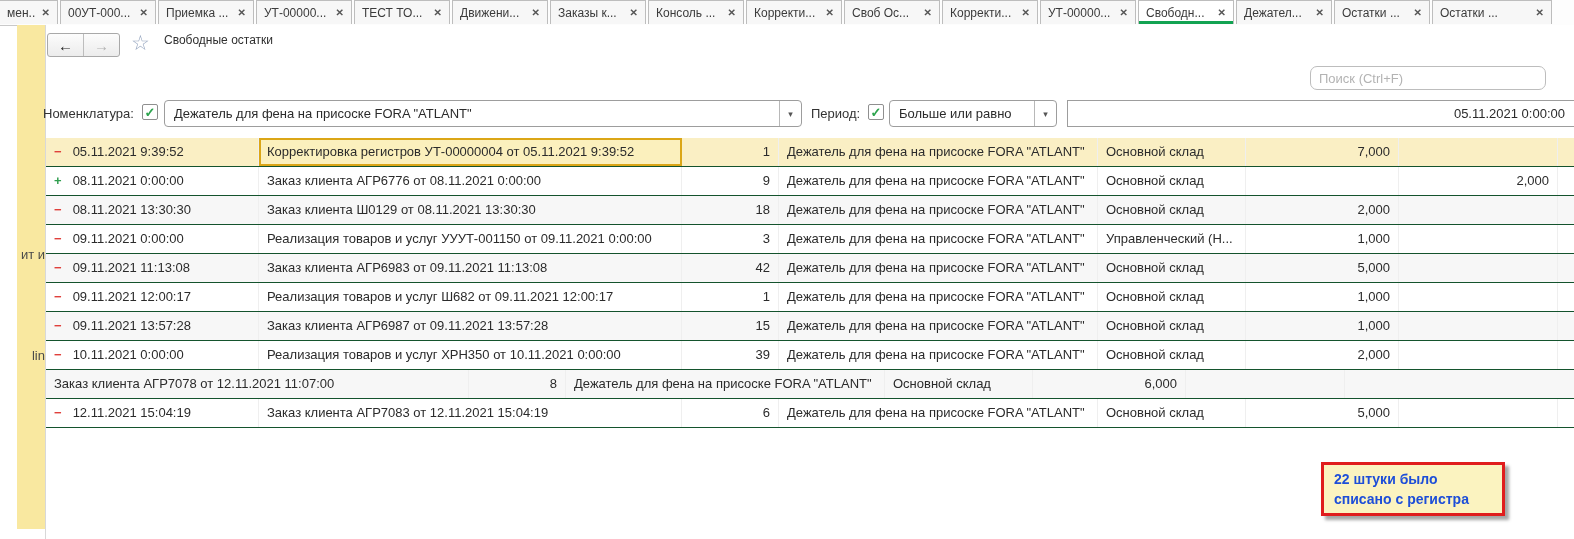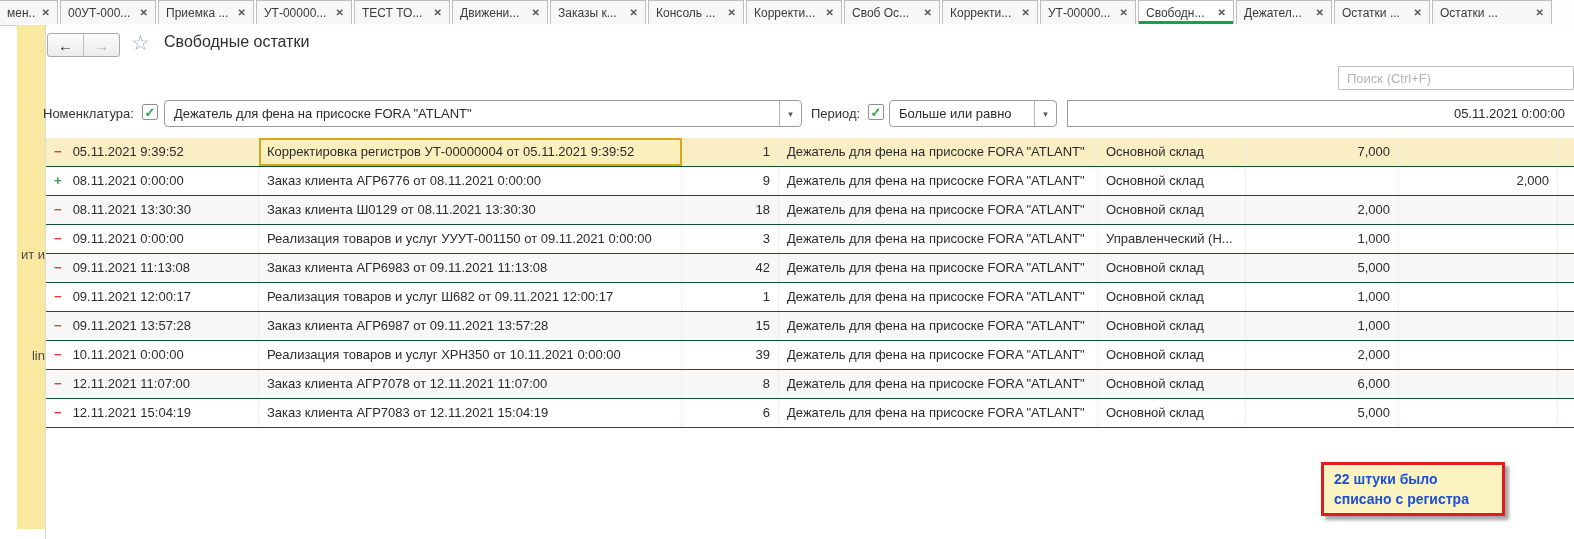--- a/index.html
+++ b/index.html
@@ -36,25 +36,25 @@
   .content{
     position:absolute;left:45px;top:25px;width:1529px;height:514px;
     background:#ffffff;border-left:1px solid #d8d8d8;box-sizing:border-box;
   }
   
   .nav-group{position:absolute;left:1px;top:8px;display:flex;border:1px solid #a9a9a9;border-radius:3px;overflow:hidden;background:linear-gradient(#fcfcfc,#ececec);}
   .nav-btn{width:35px;height:22px;display:flex;align-items:center;justify-content:center;font-size:15px;}
   .nav-btn.back{color:#222;border-right:1px solid #bdbdbd;}
   .nav-btn.fwd{color:#b3b3b3;}
   .star{position:absolute;left:85px;top:6px;font-size:21px;color:#9aa9c2;}
-  .page-title{position:absolute;left:118px;top:8px;font-size:16px;color:#2f2f2f;white-space:nowrap;}
+  .page-title{position:absolute;left:118px;top:8px;font-size:12px;color:#2f2f2f;white-space:nowrap;}
   
   .search-input{
-    position:absolute;left:1292px;top:41px;width:236px;height:24px;box-sizing:border-box;
-    border:1px solid #bdbdbd;border-radius:1px;padding:0 8px;font-size:13px;color:#333;
+    position:absolute;left:1264px;top:41px;width:236px;height:24px;box-sizing:border-box;
+    border:1px solid #bdbdbd;border-radius:7px;padding:0 8px;font-size:13px;color:#333;
     font-family:"Liberation Sans",sans-serif;outline:none;
   }
   .search-input::placeholder{color:#b3b3b3;}
   
   .filter-row{position:absolute;left:0;top:75px;width:1529px;height:27px;font-size:13px;}
   .flt-label{position:absolute;top:6px;color:#333;white-space:nowrap;}
   .lbl-nom{left:-3px;}
   .lbl-per{left:765px;}
   .checkbox{
     position:absolute;top:4px;width:16px;height:16px;box-sizing:border-box;
@@ -314,24 +314,20 @@
     </div>
     <div class="td c-reg">Реализация товаров и услуг ХРН350 от 10.11.2021 0:00:00</div>
     <div class="td c-line num">39</div>
     <div class="td c-nom">Дежатель для фена на присоске FORA "ATLANT"</div>
     <div class="td c-wh">Основной склад</div>
     <div class="td c-stock num">2,000</div>
     <div class="td c-res num"></div>
     <div class="td c-sliver"></div>
   </div>
         <div class="trow">
-    <div class="td c-period">
-      <span class="mark minus">−</span>
-      <span>12.11.2021 11:07:00</span>
-    </div>
     <div class="td c-reg">Заказ клиента АГР7078 от 12.11.2021 11:07:00</div>
     <div class="td c-line num">8</div>
     <div class="td c-nom">Дежатель для фена на присоске FORA "ATLANT"</div>
     <div class="td c-wh">Основной склад</div>
     <div class="td c-stock num">6,000</div>
     <div class="td c-res num"></div>
     <div class="td c-sliver"></div>
   </div>
         <div class="trow">
     <div class="td c-period">

